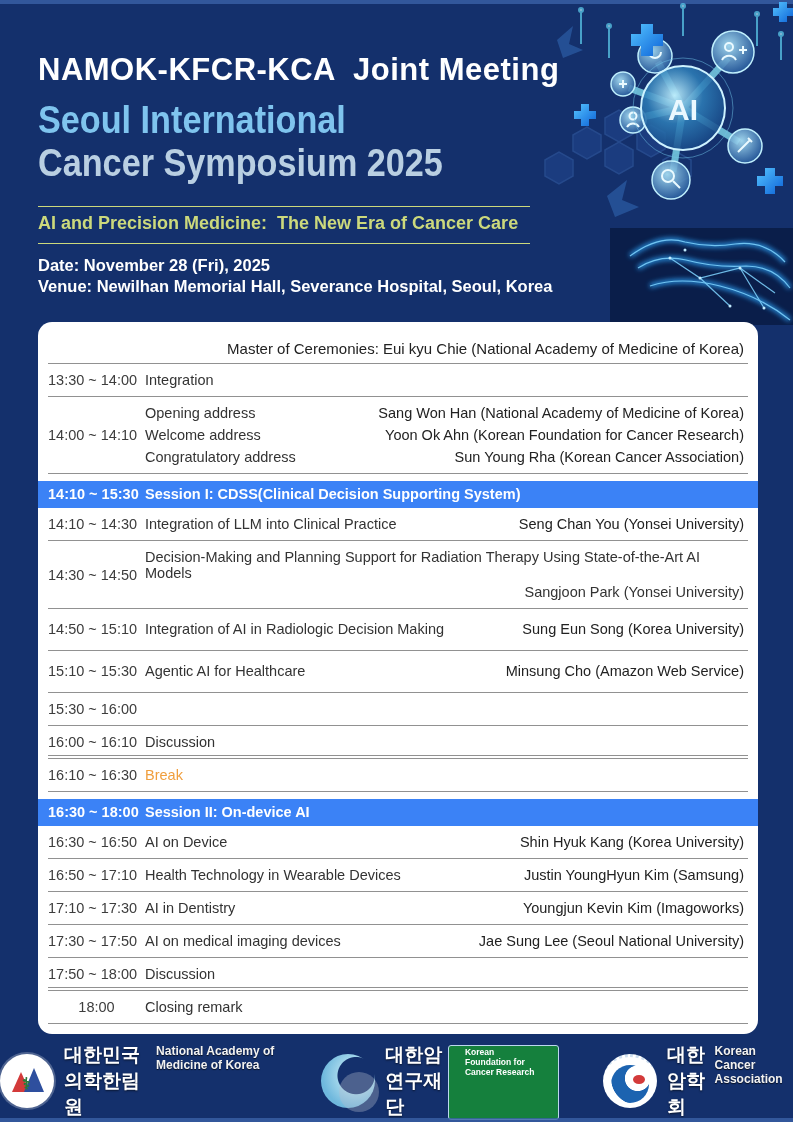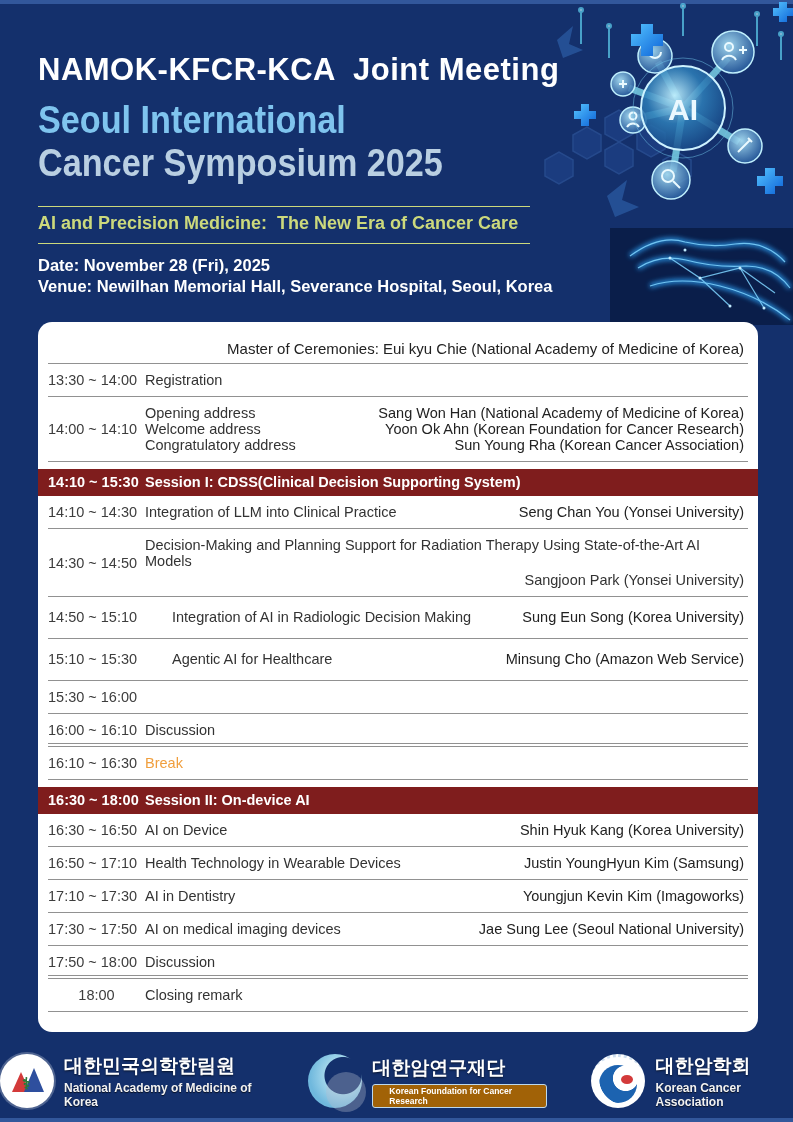--- a/index.html
+++ b/index.html
@@ -51,39 +51,39 @@
     padding:4px 0 10px 0;font-size:14.5px;color:#333;
   }
   .row{position:relative;display:flex;align-items:center;padding:8px 14px 9px 10px;}
   .row::after{content:"";position:absolute;left:10px;right:10px;bottom:0;border-top:1px solid #919191;}
   .row.double::before{content:"";position:absolute;left:10px;right:10px;bottom:3px;border-top:1px solid #919191;}
   .mc{justify-content:flex-end;font-size:15px;color:#222;padding-top:14px;padding-bottom:7px;}
   .t{flex:none;width:97px;color:#3d3d3d;}
   .t.center{text-align:center;}
   .ttl{color:#333;}
   .sp{margin-left:auto;text-align:right;color:#222;padding-left:12px;}
-  .stack{flex:1;display:flex;flex-direction:column;gap:0;}
+  .stack{flex:1;display:flex;flex-direction:column;gap:6px;}
   .stack .line{display:flex;}
   .full{flex:1;}
   .full .sp-line{text-align:right;margin-top:3px;}
   .bar{
-    display:flex;align-items:center;background:#7f1d1d;color:#ffffff;
+    display:flex;align-items:center;background:#3b82f6;color:#ffffff;
     font-weight:bold;padding:5px 14px 6px 10px;margin-top:7px;
   }
   .bar .t{color:#ffffff;}
   .break-ttl{color:#f09f3e;}
-  .tall{padding-top:12px;padding-bottom:14px;gap:27px;}
+  .tall{padding-top:12px;padding-bottom:14px;}
 
   
   .footer{
     position:absolute;left:0;top:1048px;width:793px;height:66px;
     display:flex;justify-content:center;align-items:center;gap:44px;
   }
   .logo{display:flex;align-items:center;gap:10px;}
-  .logo-texts{display:flex;flex-direction:column;}
+  .logo-texts{display:flex;flex-direction:row;}
   .logo-kr{color:#ffffff;font-size:19px;font-weight:bold;text-shadow:0 1px 2px rgba(0,0,0,.6);}
   .logo-en{color:#f2f2f2;font-size:12px;font-weight:bold;margin-top:2px;text-shadow:0 1px 1px rgba(0,0,0,.7);}
   .seal{
     width:54px;height:54px;border-radius:50%;background:#ffffff;flex:none;
     position:relative;box-shadow:0 0 0 2px rgba(255,255,255,.25);
   }
   .seal .tri-red{
     position:absolute;left:12px;top:18px;width:0;height:0;
     border-left:9px solid transparent;border-right:9px solid transparent;border-bottom:20px solid #d33a3a;
   }
@@ -103,21 +103,21 @@
   .kca-seal{
     width:54px;height:54px;border-radius:50%;background:#ffffff;flex:none;position:relative;
     border-top:3px dotted #cfe0f0;box-sizing:border-box;
   }
   .kca-seal .swirl{
     position:absolute;left:8px;top:8px;width:38px;height:38px;border-radius:50%;
     background:radial-gradient(circle at 70% 35%, #ffffff 34%, #1c63b0 36%, #1c63b0 72%, #ffffff 74%);
   }
   .kca-seal .crab{position:absolute;right:12px;top:18px;width:12px;height:9px;border-radius:50%;background:#d33a3a;}
   .badge-en{
-    background:#a16207;border:1px solid #bcd8ee;border-radius:3px;color:#fff;
+    background:#15803d;border:1px solid #bcd8ee;border-radius:3px;color:#fff;
     font-size:8.5px;font-weight:bold;padding:1px 16px;margin-top:3px;text-shadow:none;
   }
 </style>
 </head>
 <body>
 
 <div class="poster">
   <div class="edge-strip top"></div>
 
   <svg class="deco-svg" width="250" height="235" viewBox="0 0 250 235">
@@ -251,21 +251,21 @@
   <div class="hdr-venue">Venue: Newilhan Memorial Hall, Severance Hospital, Seoul, Korea</div>
 
   <div class="card">
 
     <div class="row mc">
       <span>Master of Ceremonies: Eui kyu Chie (National Academy of Medicine of Korea)</span>
     </div>
 
     <div class="row">
       <span class="t">13:30 ~ 14:00</span>
-      <span class="ttl">Registration</span>
+      <span class="ttl">Integration</span>
     </div>
 
     <div class="row">
       <span class="t">14:00 ~ 14:10</span>
       <div class="stack">
         <div class="line">
           <span class="ttl">Opening address</span>
           <span class="sp">Sang Won Han (National Academy of Medicine of Korea)</span>
         </div>
         <div class="line">

